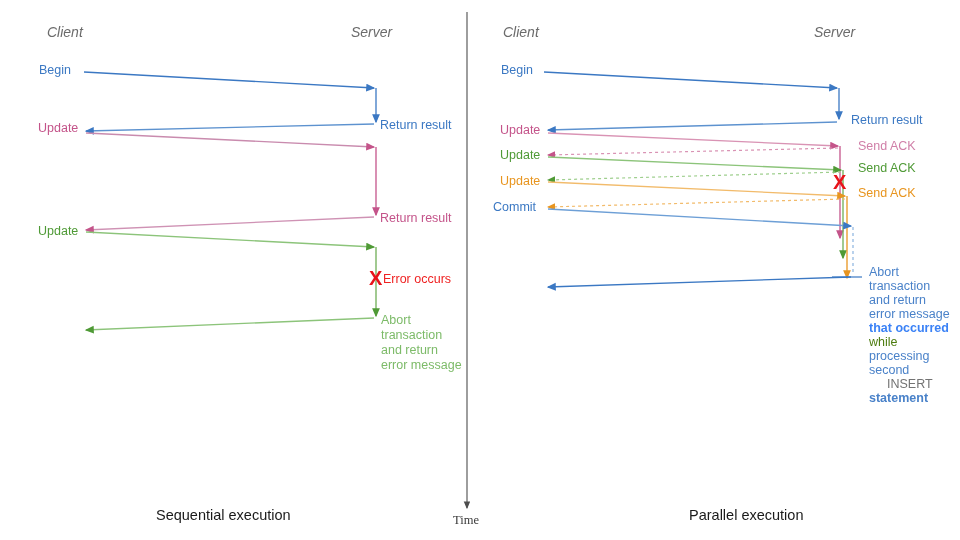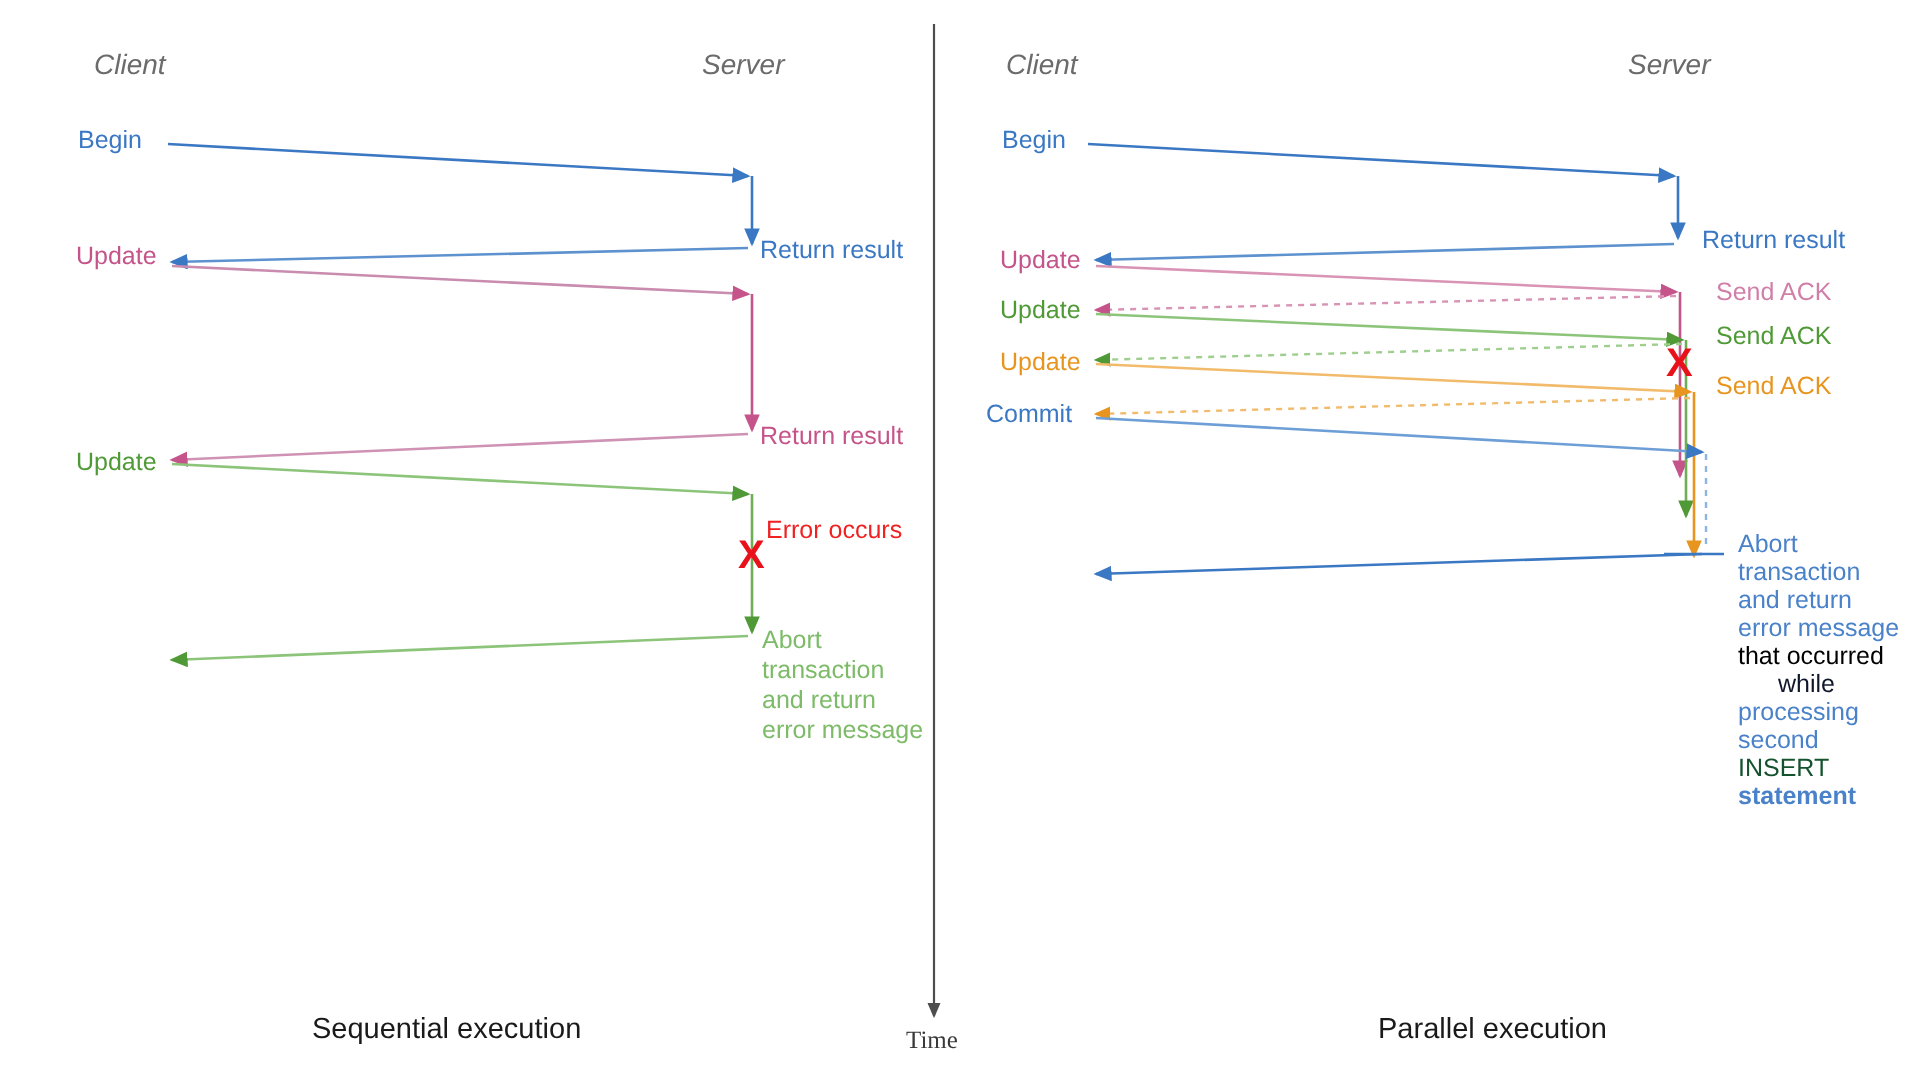--- a/index.html
+++ b/index.html
@@ -141,21 +141,21 @@
   <div class="lbl lane-title" style="left:351px; top:25px;">Server</div>
 
   <div class="lbl" style="left:39px; top:63px; color:#3b78c3;">Begin</div>
   <div class="lbl" style="left:38px; top:121px; color:#c4548a;">Update</div>
   <div class="lbl" style="left:38px; top:224px; color:#4f9a36;">Update</div>
 
   <div class="lbl" style="left:380px; top:118px; color:#3b78c3;">Return result</div>
   <div class="lbl" style="left:380px; top:211px; color:#c4548a;">Return result</div>
 
   <div class="lbl err-x" style="left:369px; top:268px;">X</div>
-  <div class="lbl err-txt" style="left:383px; top:258px;">Error occurs</div>
+  <div class="lbl err-txt" style="left:383px; top:272px;">Error occurs</div>
 
   <div class="lbl" style="left:381px; top:313px; color:#7dbb69;">Abort</div>
   <div class="lbl" style="left:381px; top:328px; color:#7dbb69;">transaction</div>
   <div class="lbl" style="left:381px; top:343px; color:#7dbb69;">and return</div>
   <div class="lbl" style="left:381px; top:358px; color:#7dbb69;">error message</div>
 
   <div class="lbl caption" style="left:156px; top:508px;text-align:center;">Sequential execution</div>
 
   <div class="lbl lane-title" style="left:503px; top:25px;">Client</div>
   <div class="lbl lane-title" style="left:814px; top:25px;">Server</div>
@@ -170,24 +170,24 @@
   <div class="lbl" style="left:858px; top:139px; color:#d07fa8;">Send ACK</div>
   <div class="lbl" style="left:858px; top:161px; color:#4f9a36;">Send ACK</div>
   <div class="lbl" style="left:858px; top:186px; color:#e8951f;">Send ACK</div>
 
   <div class="lbl err-x" style="left:833px; top:172px;">X</div>
 
   <div class="lbl" style="left:869px; top:265px; color:#4a82c9;">Abort</div>
   <div class="lbl" style="left:869px; top:279px; color:#4a82c9;">transaction</div>
   <div class="lbl" style="left:869px; top:293px; color:#4a82c9;">and return</div>
   <div class="lbl" style="left:869px; top:307px; color:#4a82c9;">error message</div>
-  <div class="lbl" style="left:869px; top:321px; color:#000000;">that occurred</div>
-  <div class="lbl" style="left:869px; top:335px; color:#0f172a;margin-left:20px;">while</div>
+  <div class="lbl" style="left:869px; top:321px; color:#3b82f6;font-weight:bold;">that occurred</div>
+  <div class="lbl" style="left:869px; top:335px; color:#4d7c0f;">while</div>
   <div class="lbl" style="left:869px; top:349px; color:#4a82c9;">processing</div>
   <div class="lbl" style="left:869px; top:363px; color:#4a82c9;">second</div>
-  <div class="lbl" style="left:869px; top:377px; color:#14532d;">INSERT</div>
+  <div class="lbl" style="left:887px; top:377px; color:#737373;">INSERT</div>
   <div class="lbl" style="left:869px; top:391px; color:#4a82c9;font-weight:bold;">statement</div>
 
   <div class="lbl caption" style="left:689px; top:508px;">Parallel execution</div>
 
   <div class="lbl time-lbl" style="left:453px; top:513px;font-family:Liberation Serif, serif;">Time</div>
 
 </div>
 
 </body></html>

